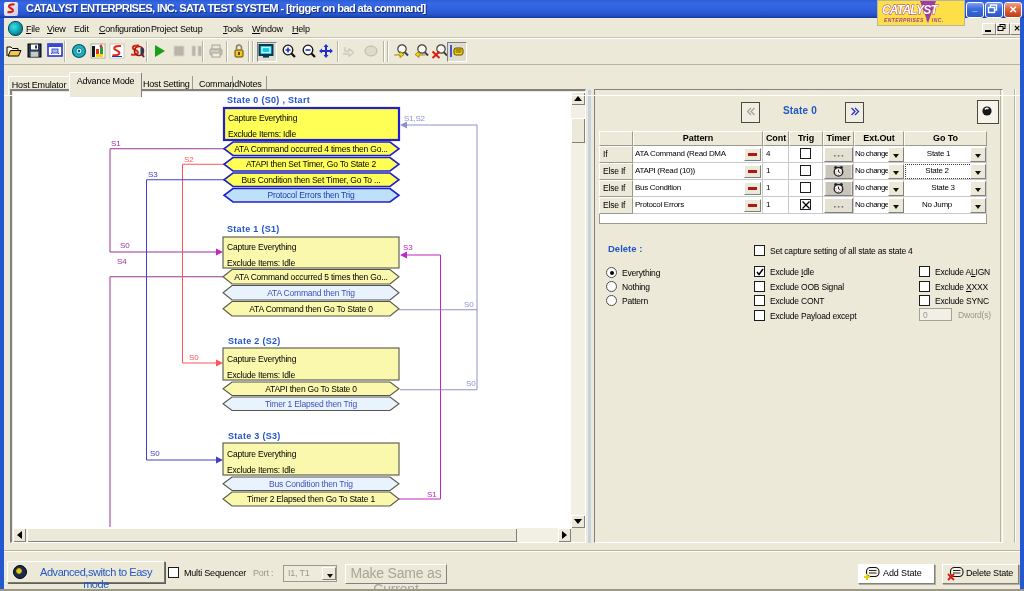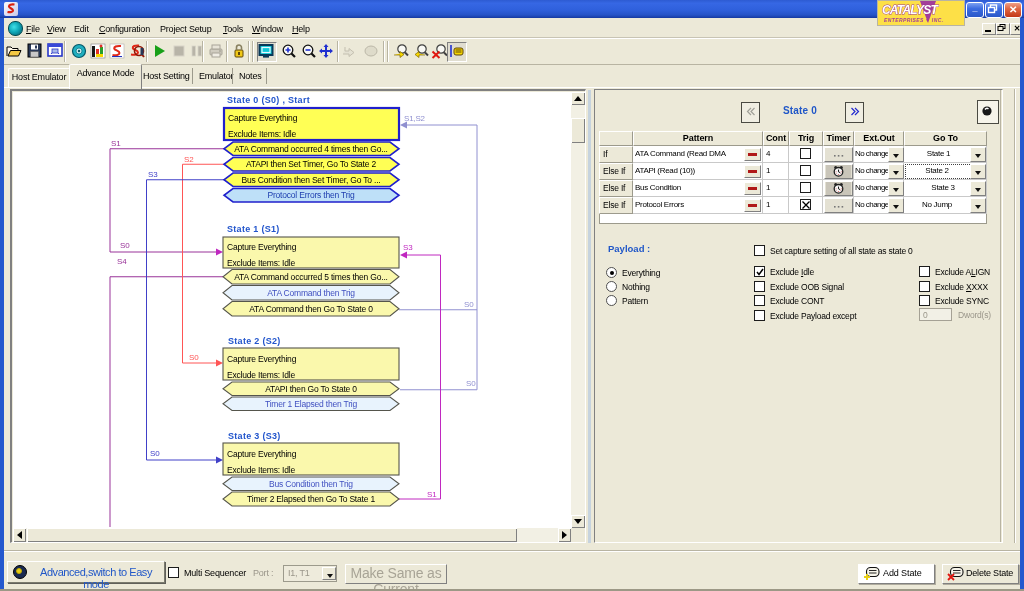--- a/index.html
+++ b/index.html
@@ -25,20 +25,21 @@
 </style></head>
 <body>
 
 <div class="abs" id="titlebar" style="left:0;top:0;width:1024px;height:18px;
  background:linear-gradient(180deg,#2D5BD2 0%,#3667E4 18%,#2F60DC 55%,#2654C8 82%,#1A41AC 96%,#12359A 100%);">
  <div class="abs" style="left:4px;top:2px;width:14px;height:14px;background:linear-gradient(135deg,#FCFCFC,#C8C8E8);border-radius:2px;">
   <svg width="14" height="14" viewBox="0 0 14 14">
         <path d="M10.5 2.5 C7 2,5 3,5 4.5 C5 6,9 6.5,9 8.5 C9 10,6.5 10.5,3.5 10" stroke="#D82010" stroke-width="2.2" fill="none"></path>
       </svg>
  </div>
+ <div class="abs" style="left:26px;top:2px;font-size:11.2px;font-weight:bold;letter-spacing:-0.65px;color:#FFFFFF;text-shadow:1px 1px 1px #10287A;">CATALYST ENTERPRISES, INC. SATA TEST SYSTEM - [trigger on bad ata command]</div>
 
  <div class="abs" style="left:966px;top:2px;width:16px;height:14px;border-radius:3px;border:1px solid #fff;background:linear-gradient(180deg,#7DA1F2,#3C6CE0 40%,#2A58C8);color:#fff;font-weight:bold;font-size:9px;text-align:center;line-height:11px;">_</div>
  <div class="abs" style="left:985px;top:2px;width:16px;height:14px;border-radius:3px;border:1px solid #fff;background:linear-gradient(180deg,#7DA1F2,#3C6CE0 40%,#2A58C8);">
   <svg width="14" height="12" viewBox="0 0 14 12">
         <rect x="4.5" y="2" width="6" height="5" fill="none" stroke="#fff" stroke-width="1.4"></rect>
         <rect x="2.5" y="4.5" width="6" height="5" fill="#3C6CE0" stroke="#fff" stroke-width="1.4"></rect>
       </svg>
  </div>
  <div class="abs" style="left:1004px;top:2px;width:16px;height:14px;border-radius:3px;border:1px solid #fff;background:linear-gradient(180deg,#F0A088,#E06844 40%,#C23818);color:#fff;font-weight:bold;font-size:10px;text-align:center;line-height:13px;">✕</div>
 </div>
@@ -51,21 +52,21 @@
  </svg>
 </div>
 
 <div class="abs" id="menubar" style="left:4px;top:18px;width:1016px;height:20px;background:#ECE9D8;">
  <div class="abs" style="left:4px;top:3px;width:13px;height:13px;border-radius:7px;background:radial-gradient(circle at 5px 5px,#40E0E8 0%,#10A8B8 45%,#045868 100%);border:1px solid #024850;"></div>
  <div class="abs" style="left:22px;top:6px;font-size:9px;letter-spacing:-0.2px;white-space:nowrap;">
   <span style="position:absolute;left:0px;"><u>F</u>ile</span>
   <span style="position:absolute;left:21px;"><u>V</u>iew</span>
   <span style="position:absolute;left:48px;">Edit</span>
   <span style="position:absolute;left:73px;"><u>C</u>onfiguration</span>
-  <span style="position:absolute;left:134px;">Pro<u>j</u>ect Setup</span>
+  <span style="position:absolute;left:125px;">Pro<u>j</u>ect Setup</span>
   <span style="position:absolute;left:197px;"><u>T</u>ools</span>
   <span style="position:absolute;left:226px;"><u>W</u>indow</span>
   <span style="position:absolute;left:266px;"><u>H</u>elp</span>
  </div>
 
  <div class="raised abs" style="left:978px;top:5px;width:12px;height:10px;">
       <div class="abs" style="left:2px;top:6px;width:6px;height:2px;background:#000;"></div>
     </div>
  <div class="raised abs" style="left:992px;top:5px;width:12px;height:10px;"><svg width="10" height="8">
         <rect x="3" y="0.5" width="5" height="4" fill="none" stroke="#000"></rect>
@@ -191,28 +192,28 @@
       </svg>
  <div class="abs sunken" style="left:447px;top:41px;width:18px;height:18px;background:#E0DDD0;"></div>
  <svg class="abs" style="left:448px;top:42px;" width="16" height="16" viewBox="0 0 16 16">
         <path d="M3 2 L3 14" stroke="#2030D0" stroke-width="1.6"></path>
         <rect x="6" y="5" width="9" height="7" rx="2" fill="#F8D800" stroke="#604808"></rect>
         <path d="M7.5 7 L13.5 7 M7.5 9 L13.5 9" stroke="#604808"></path>
       </svg>
  </div>
 </div>
 
-<div class="abs" id="tabs" style="left:4px;top:64px;width:1016px;height:20px;">
+<div class="abs" id="tabs" style="left:4px;top:72px;width:1016px;height:20px;">
 
  <div class="abs" style="left:4px;top:4px;width:60px;height:19px;border-top:1px solid #FFFFFF;border-left:1px solid #FFFFFF;border-right:1px solid #9C9A8C;border-radius:2px 2px 0 0;background:#ECE9D8;font-size:9px;text-align:center;line-height:17px;letter-spacing:-0.2px;">Host Emulator</div>
 
  <div class="abs" style="left:65px;top:0px;width:71px;height:24px;border-top:1px solid #FFFFFF;border-left:1px solid #FFFFFF;border-right:1px solid #808080;border-radius:2px 2px 0 0;background:#ECE9D8;font-size:9px;text-align:center;line-height:17px;letter-spacing:-0.2px;z-index:5;">Advance Mode</div>
  <div class="abs" style="left:139px;top:7px;font-size:9px;letter-spacing:-0.2px;">Host Setting</div>
  <div class="abs" style="left:188px;top:4px;width:0;height:16px;border-left:1px solid #9C9A8C;"></div>
- <div class="abs" style="left:195px;top:7px;font-size:9px;letter-spacing:-0.2px;">Emulator</div>
+ <div class="abs" style="left:195px;top:7px;font-size:9px;letter-spacing:-0.2px;">Command</div>
  <div class="abs" style="left:228px;top:4px;width:0;height:16px;border-left:1px solid #9C9A8C;"></div>
  <div class="abs" style="left:235px;top:7px;font-size:9px;letter-spacing:-0.2px;">Notes</div>
  <div class="abs" style="left:262px;top:4px;width:0;height:16px;border-left:1px solid #9C9A8C;"></div>
 
  <div class="abs" style="left:0;top:23px;width:1016px;height:0;border-top:1px solid #FFFFFF;z-index:1;"></div>
 </div>
 
 <div class="abs" id="leftpanel" style="left:10px;top:89px;width:576px;height:454px;background:#ECE9D8;
  border-top:2px solid #808080;border-left:2px solid #808080;border-bottom:1px solid #FFFFFF;border-right:1px solid #FFFFFF;box-sizing:border-box;">
  <div class="abs" style="left:1px;top:1px;width:558px;height:436px;background:#FFFFFF;"></div>
@@ -427,33 +428,33 @@
           <rect x="9" y="7" width="1.6" height="1.6" fill="#777"></rect>
           <rect x="12.8" y="7" width="1.6" height="1.6" fill="#777"></rect>
           <rect x="16.6" y="7" width="1.6" height="1.6" fill="#777"></rect>
         </svg></div>
   <div class="dc" style="left:259px;top:107px;width:50px;padding-left:1px;letter-spacing:-0.55px;">No change</div>
       <div class="ddb" style="left:293px;top:108px;"></div>
   <div class="dc" style="left:309px;top:107px;width:83px;text-align:center;padding-right:16px;box-sizing:border-box;">No Jump</div>
       <div class="ddb" style="left:375px;top:108px;"></div>
  </div>
 
- <div class="abs blue" style="left:13px;top:153px;font-size:9.5px;font-weight:bold;letter-spacing:0;">Payload :</div>
+ <div class="abs blue" style="left:13px;top:153px;font-size:9.5px;font-weight:bold;letter-spacing:0;">Delete :</div>
  <div id="cap">
   <div class="radio" style="left:11px;top:177px;">
         <div style="position:absolute;left:3px;top:3px;width:4px;height:4px;border-radius:2px;background:#000;"></div>
       </div>
   <div class="abs" style="left:27px;top:178px;">Everything</div>
   <div class="radio" style="left:11px;top:191px;"></div>
   <div class="abs" style="left:27px;top:192px;">Nothing</div>
   <div class="radio" style="left:11px;top:205px;"></div>
   <div class="abs" style="left:27px;top:206px;">Pattern</div>
 
   <div class="cb" style="left:159px;top:155px;"></div>
-  <div class="abs" style="left:175px;top:156px;">Set capture setting of all state as state 0</div>
+  <div class="abs" style="left:175px;top:156px;">Set capture setting of all state as state 4</div>
   <div class="cb" style="left:159px;top:176px;"><svg width="10" height="10">
           <path d="M2 5 L4 7.5 L8 2" stroke="#000" stroke-width="1.5" fill="none"></path>
         </svg></div>
   <div class="abs" style="left:175px;top:177px;">Exclude <u>I</u>dle</div>
   <div class="cb" style="left:159px;top:190.5px;"></div>
   <div class="abs" style="left:175px;top:191.5px;">Exclude OOB Signal</div>
   <div class="cb" style="left:159px;top:205px;"></div>
   <div class="abs" style="left:175px;top:206px;">Exclude CONT</div>
   <div class="cb" style="left:159px;top:220px;"></div>
   <div class="abs" style="left:175px;top:221px;">Exclude Payload except</div>

